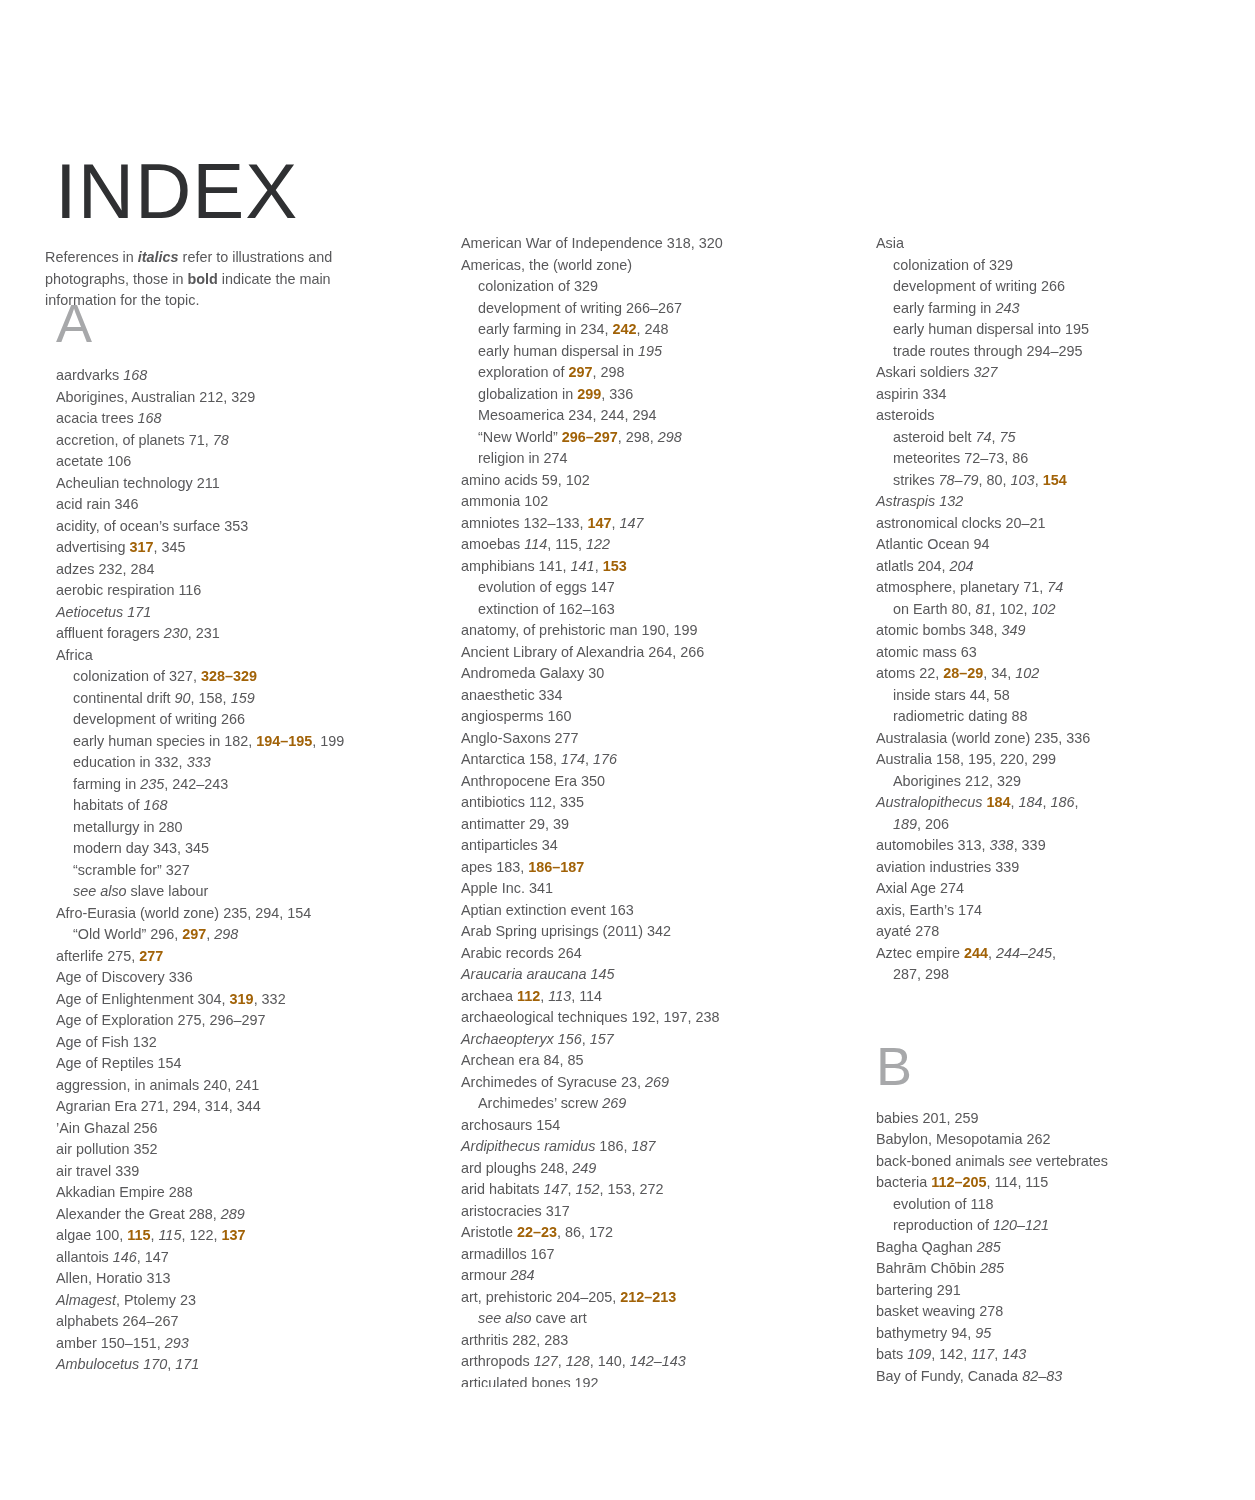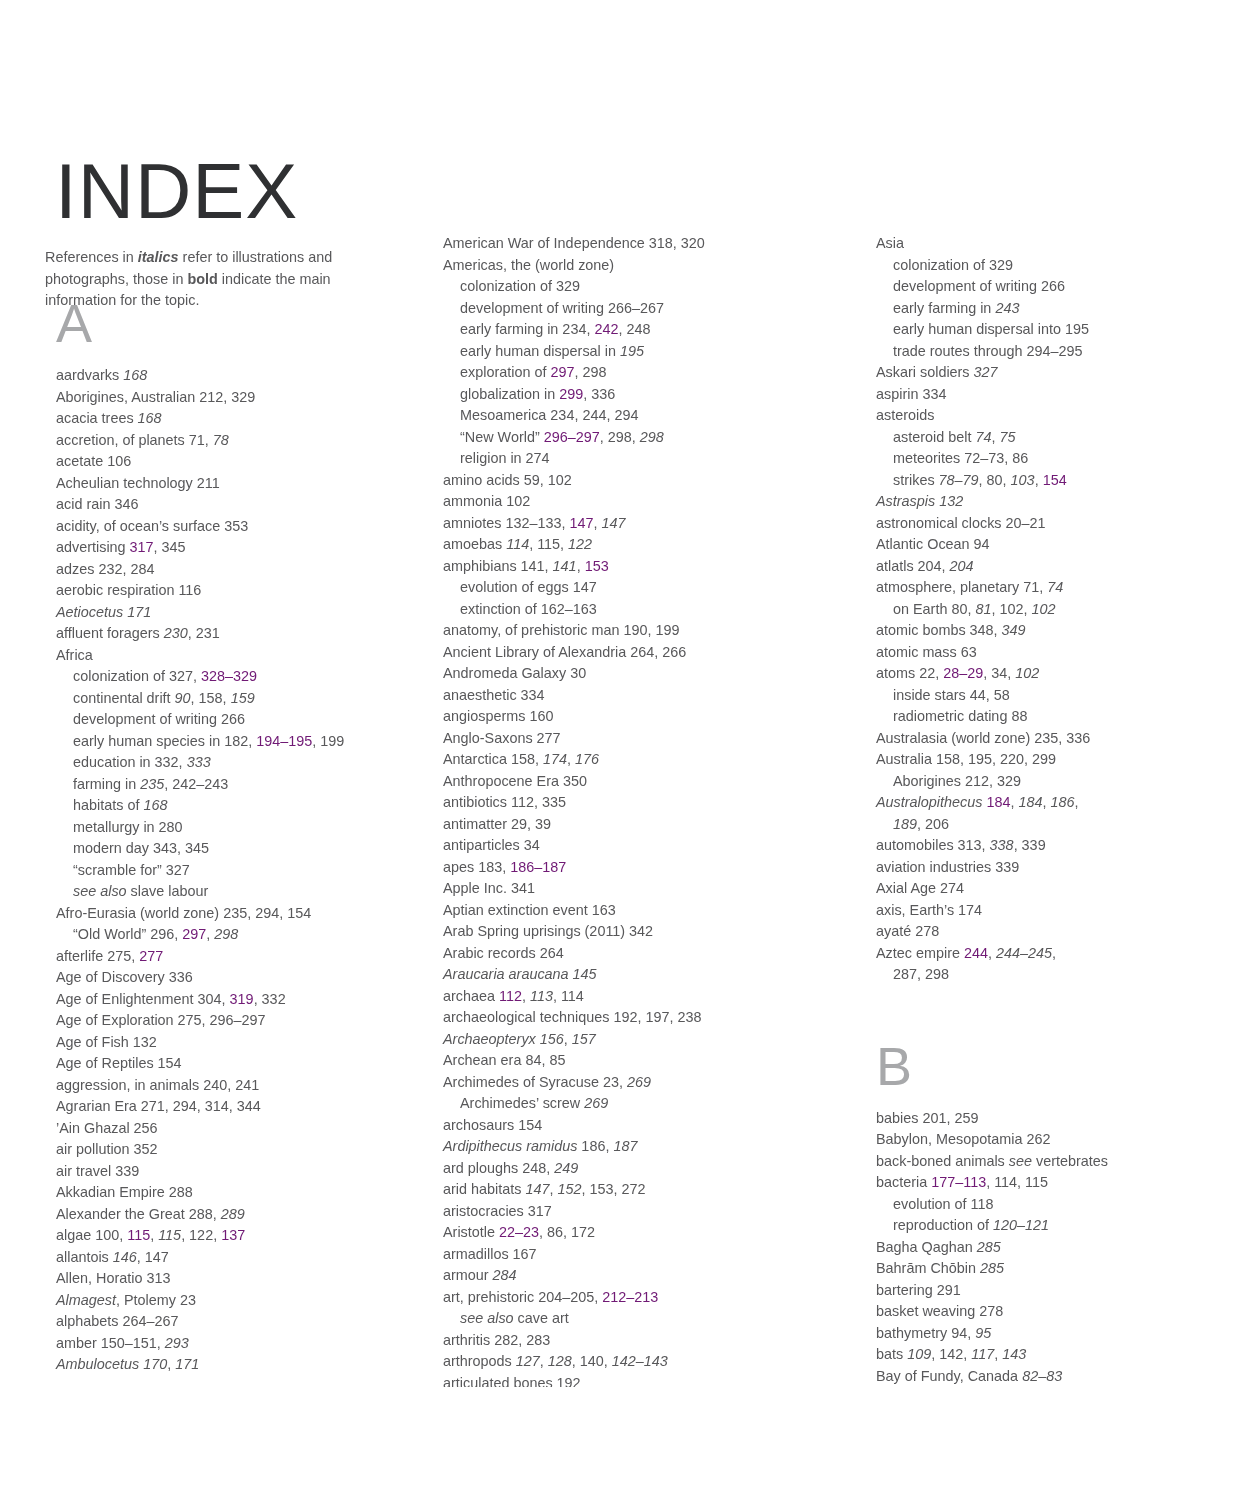--- a/index.html
+++ b/index.html
@@ -49,21 +49,21 @@
     left: 0;
     top: 0;
     width: 1255px;
   }
   .col {
     position: absolute;
     top: 233px;
     width: 340px;
   }
   .col-1 { left: 56px; }
-  .col-2 { left: 443px; }
+  .col-2 { left: 461px; }
   .col-3 { left: 876px; }
 
   .letter-head {
     font-size: 54px;
     line-height: 56px;
     font-weight: 300;
     color: #a7a8aa;
     margin: 0;
     padding: 0;
   }
@@ -77,21 +77,21 @@
     color: #58585a;
   }
   .entry {
     margin: 0;
     padding: 0;
     text-indent: 0;
   }
   .entry.lvl1 { padding-left: 0; }
   .entry.lvl2 { padding-left: 17px; }
   .entry i { font-style: italic; }
-  .entry b { font-weight: normal; color: #701a75; }
+  .entry b { font-weight: bold; color: #a16207; }
 
   .footer {
     position: absolute;
     left: 0;
     top: 1450px;
     width: 1255px;
     text-align: left;
     font-size: 13px;
     line-height: 18px;
   }
@@ -279,21 +279,21 @@
           <div class="entry lvl1">Aztec empire <b>244</b>, <i>244–245</i>,</div>
           <div class="entry lvl2">287, 298</div>
         </div>
       <div class="spacer-before-letter"></div>
       <div class="letter-head">B</div>
       <div class="after-letter"></div>
       <div class="entries">
           <div class="entry lvl1">babies 201, 259</div>
           <div class="entry lvl1">Babylon, Mesopotamia 262</div>
           <div class="entry lvl1">back-boned animals <i>see</i> vertebrates</div>
-          <div class="entry lvl1">bacteria <b>177–113</b>, 114, 115</div>
+          <div class="entry lvl1">bacteria <b>112–205</b>, 114, 115</div>
           <div class="entry lvl2">evolution of 118</div>
           <div class="entry lvl2">reproduction of <i>120–121</i></div>
           <div class="entry lvl1">Bagha Qaghan <i>285</i></div>
           <div class="entry lvl1">Bahrām Chōbin <i>285</i></div>
           <div class="entry lvl1">bartering 291</div>
           <div class="entry lvl1">basket weaving 278</div>
           <div class="entry lvl1">bathymetry 94, <i>95</i></div>
           <div class="entry lvl1">bats <i>109</i>, 142, <i>117</i>, <i>143</i></div>
           <div class="entry lvl1">Bay of Fundy, Canada <i>82–83</i></div>
           <div class="entry lvl1">BBC (British Broadcasting Corporation) 341</div>

